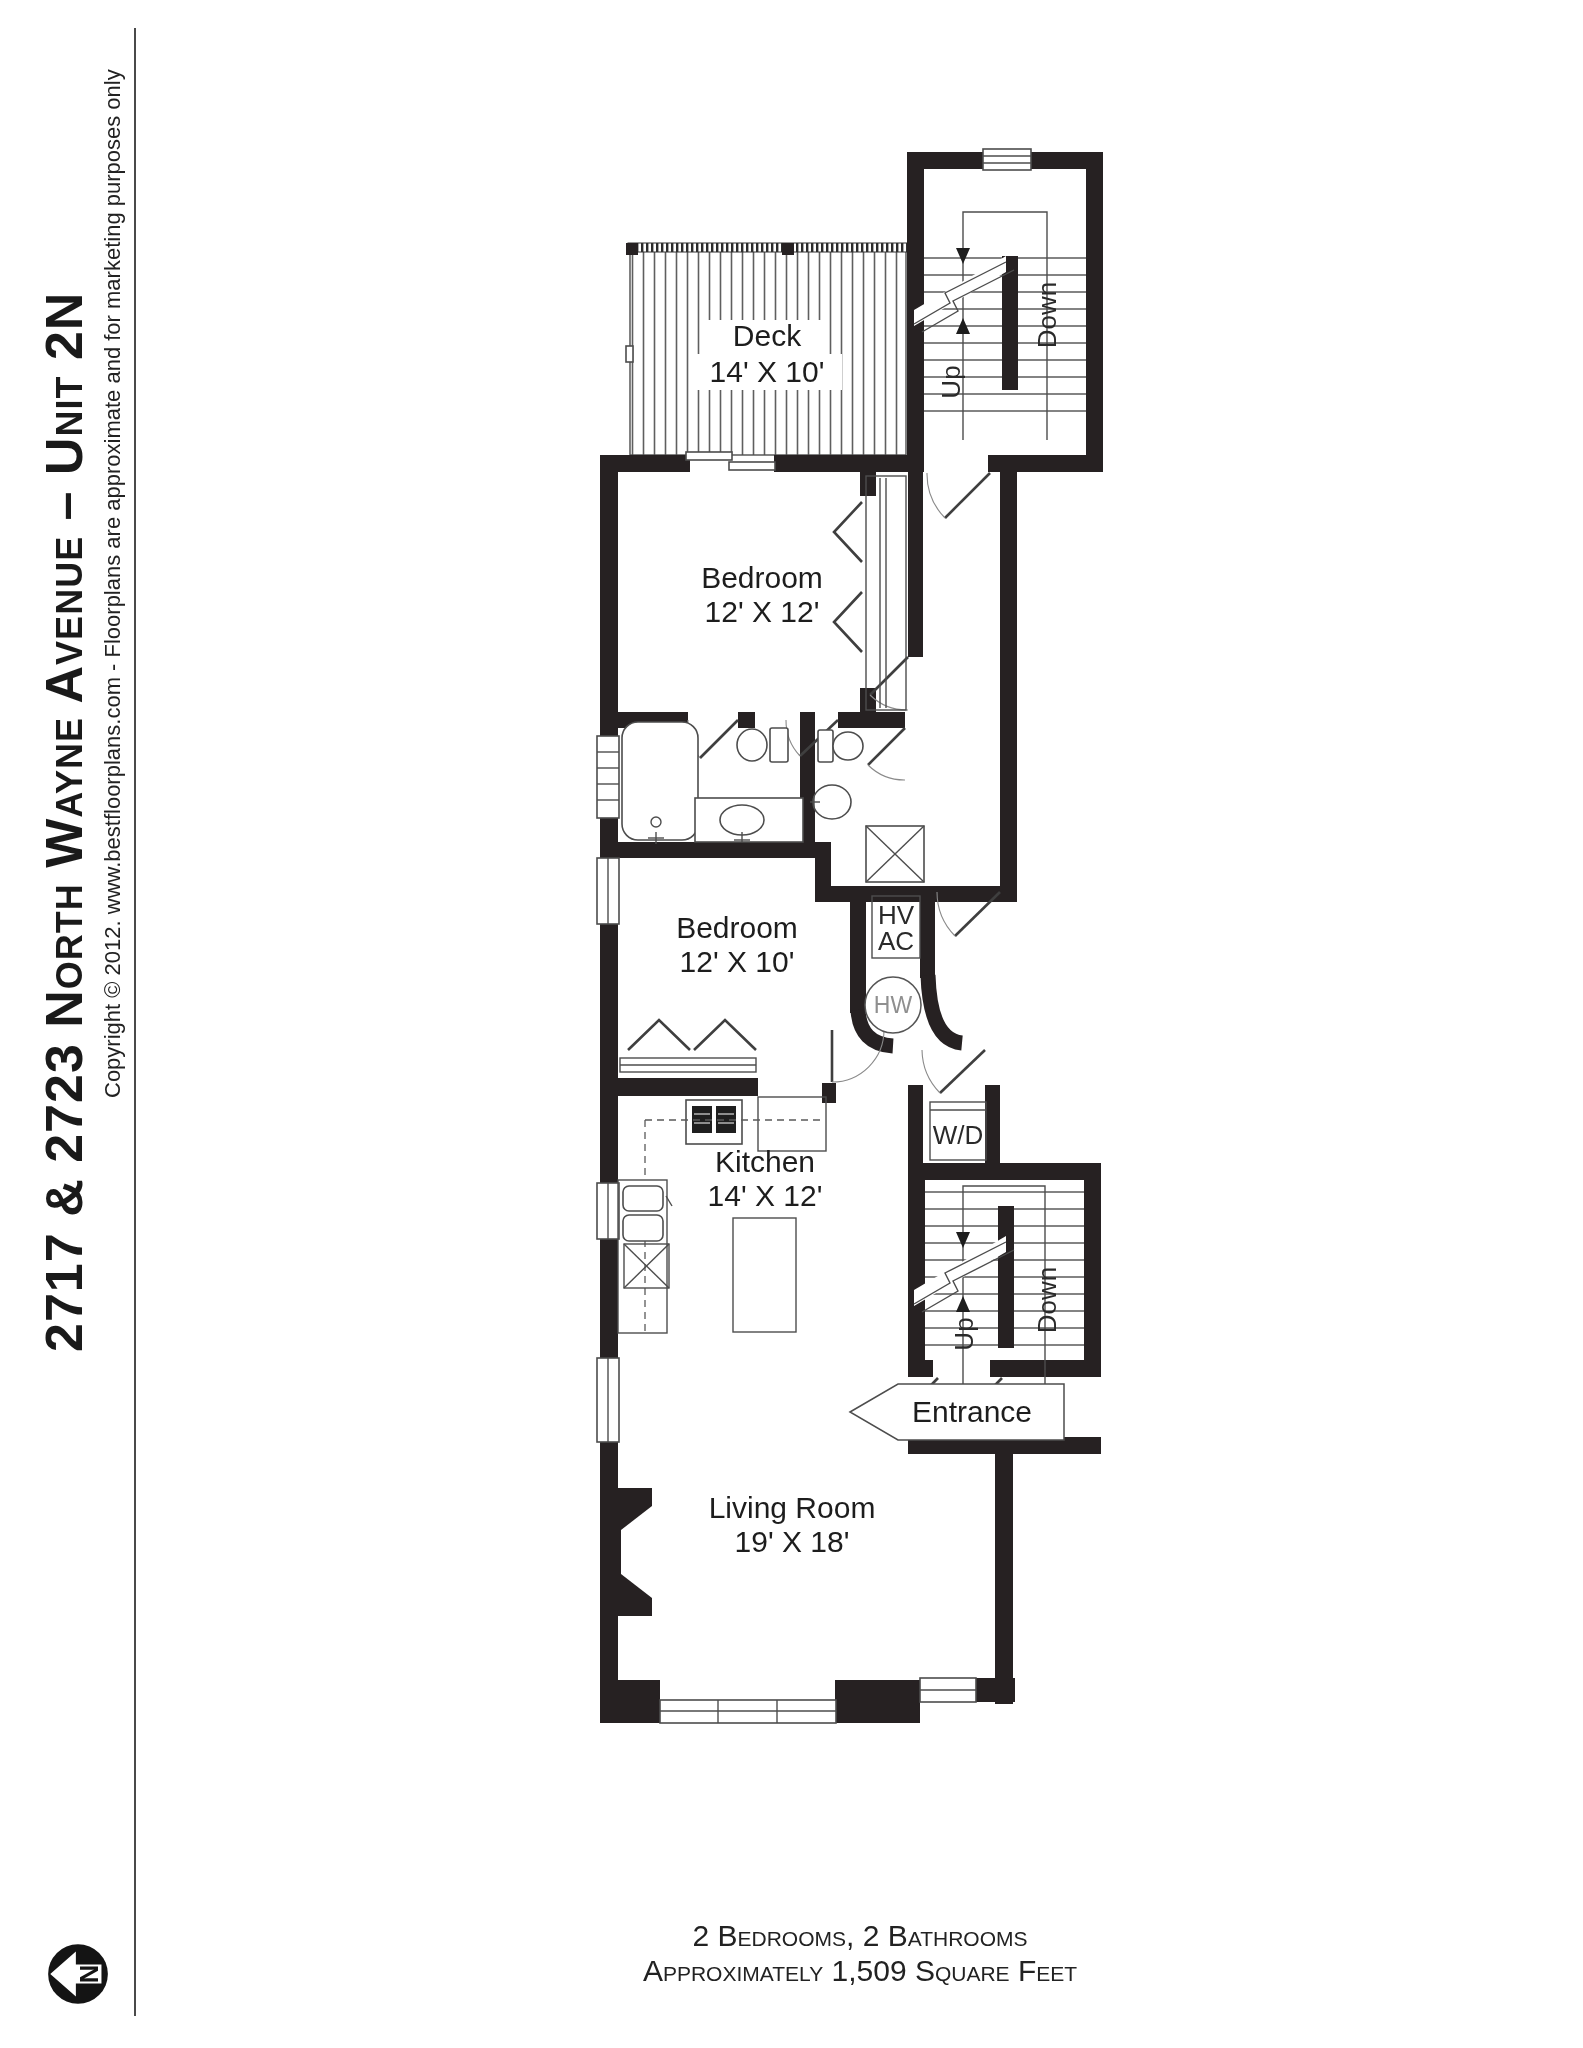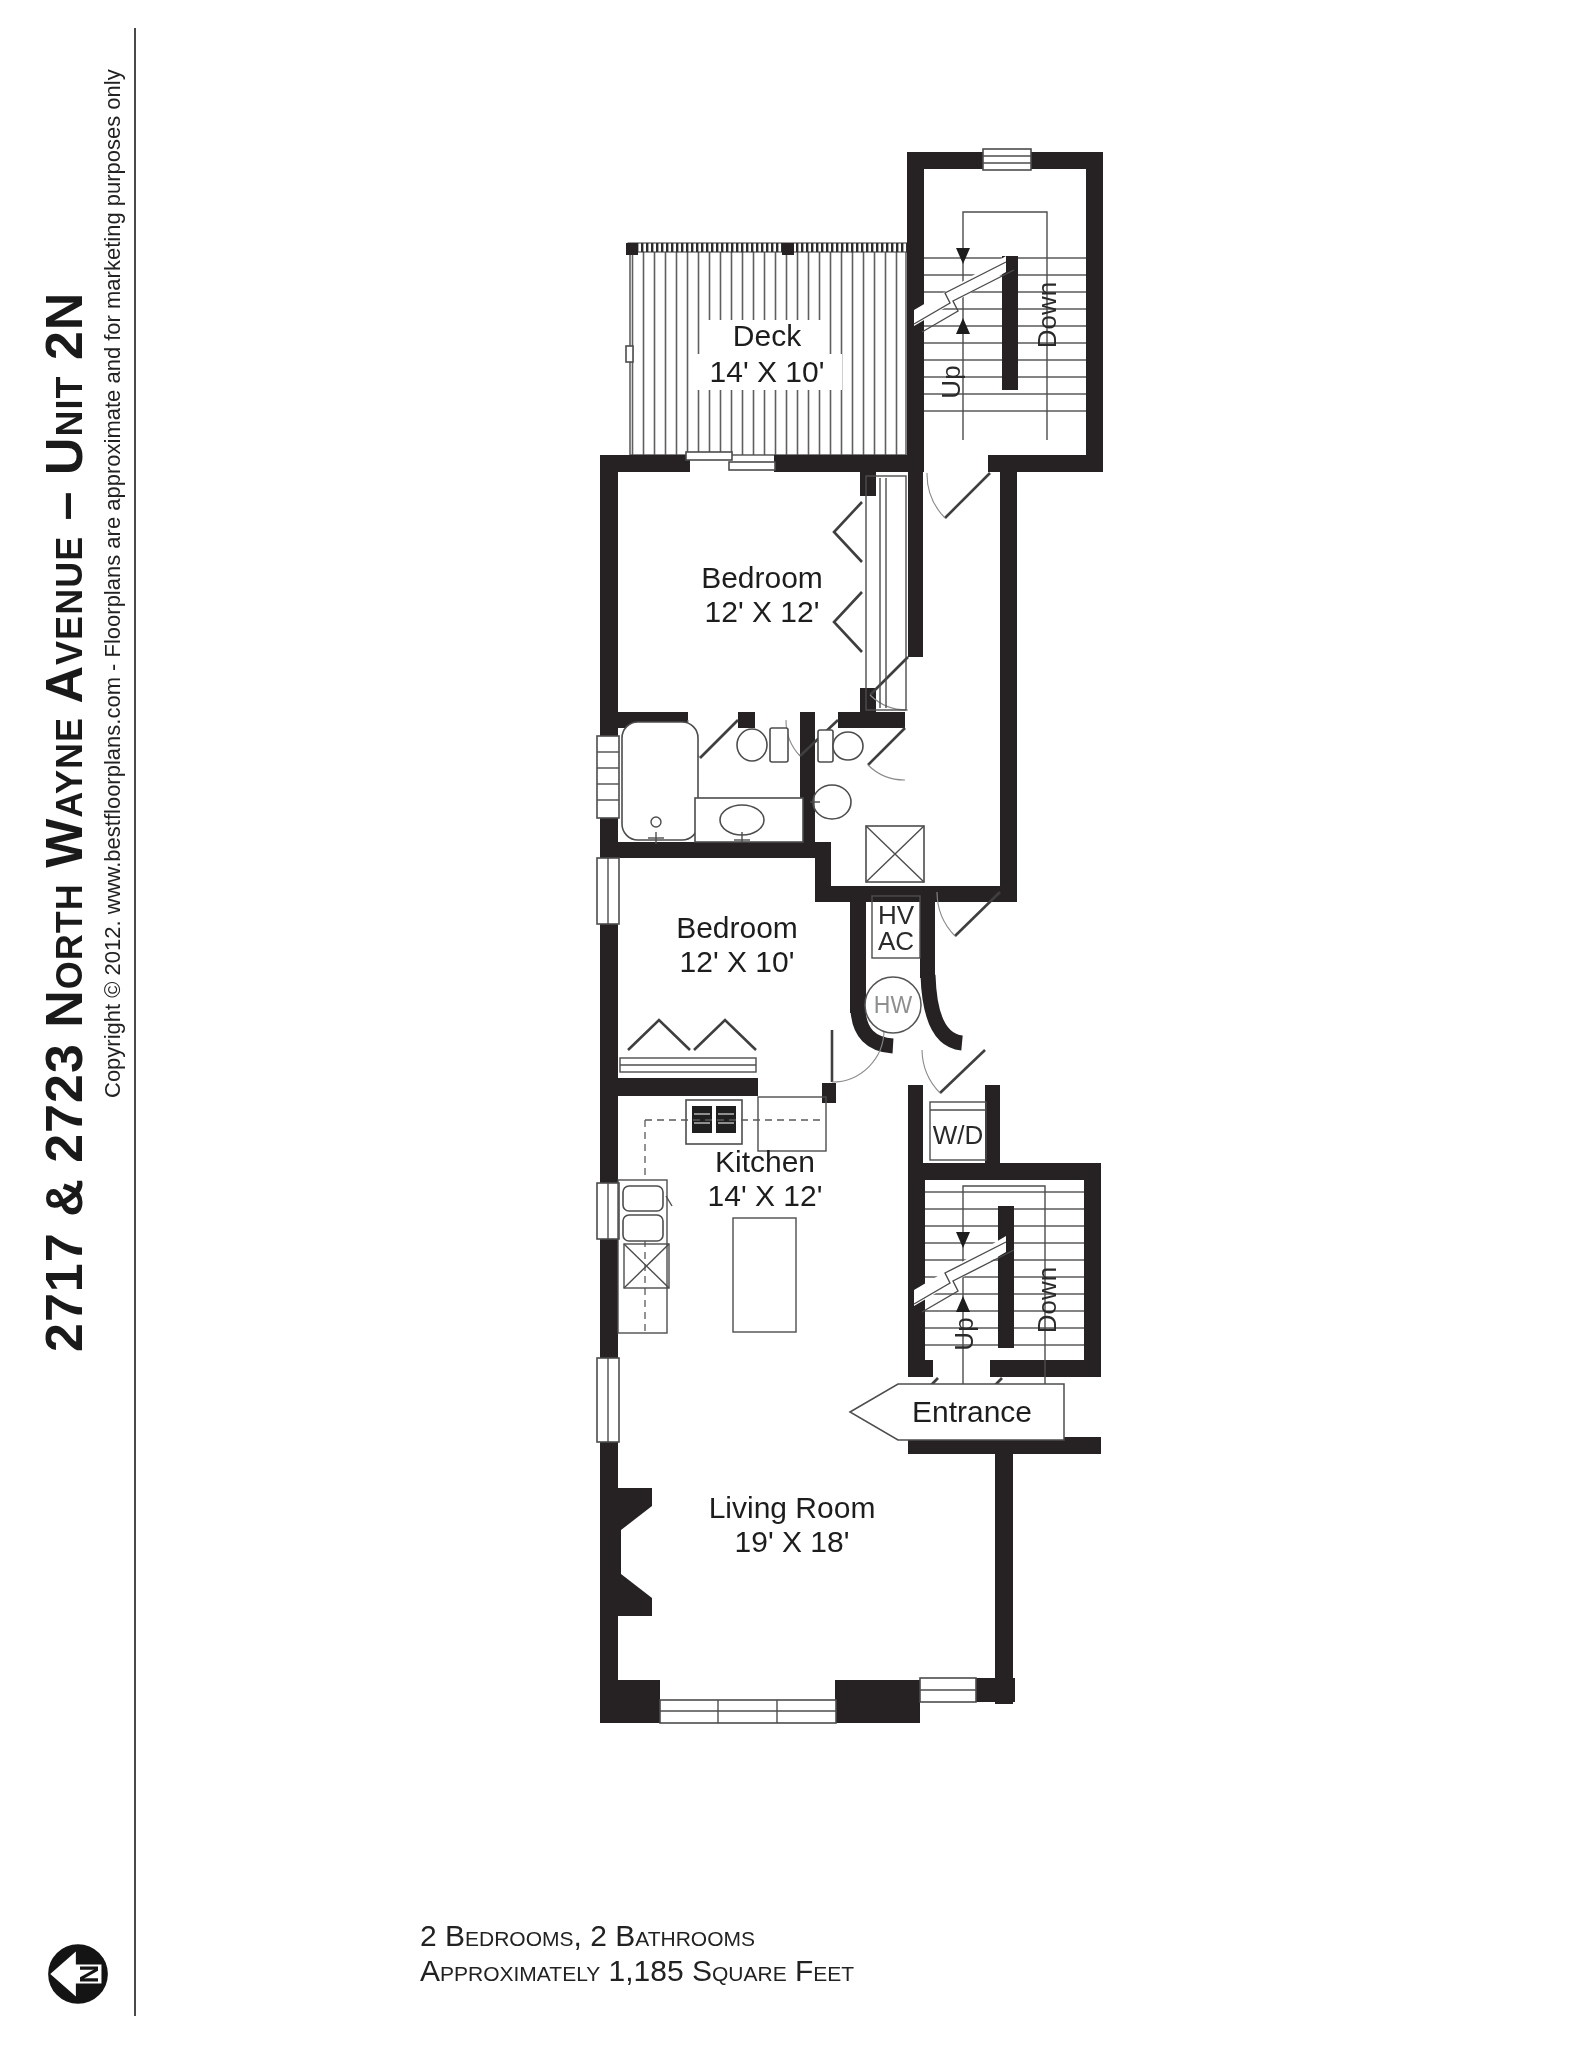--- a/index.html
+++ b/index.html
@@ -5,21 +5,21 @@
   html,body{margin:0;padding:0;background:#fff;}
   #canvas{position:relative;width:1583px;height:2048px;background:#ffffff;overflow:hidden;
           font-family:"Liberation Sans", sans-serif;color:#1d1d1d;}
   .vtext{position:absolute;transform:rotate(-90deg);transform-origin:0 0;white-space:nowrap;}
   #title{left:34px;top:1352px;width:1320px;font-size:52px;font-weight:bold;
          font-variant:small-caps;letter-spacing:1px;color:#1a1a1a;}
   #copyright{left:100px;top:1098px;width:1070px;font-size:22px;font-variant:normal;color:#222;}
   #divider{position:absolute;left:134px;top:28px;width:2px;height:1988px;background:#4a4a4a;}
   #compass{position:absolute;left:46px;top:1942px;width:64px;height:64px;}
   #plansvg{position:absolute;left:0;top:0;}
-  #footer{position:absolute;left:420px;top:1918px;width:880px;
+  #footer{position:absolute;left:420px;top:1918px;width:880px;text-align:center;
           font-variant:small-caps;font-size:30px;line-height:35px;color:#222;}
   .w{fill:#262122;}
   .thin{stroke:#4d4d4d;stroke-width:1.4;fill:none;}
   .fix{stroke:#4d4d4d;stroke-width:1.6;fill:#ffffff;}
   .leaf{stroke:#3f3f3f;stroke-width:2.6;fill:none;}
   .arc{stroke:#8a8a8a;stroke-width:1.1;fill:none;}
   .dash{stroke:#5a5a5a;stroke-width:1.3;fill:none;stroke-dasharray:7 5;}
   .tread{stroke:#5a5a5a;stroke-width:1.3;}
   .lbl{font-family:"Liberation Sans", sans-serif;font-size:30px;fill:#1d1d1d;text-anchor:middle;}
   .slbl{font-family:"Liberation Sans", sans-serif;font-size:26px;fill:#2a2a2a;text-anchor:middle;}
@@ -358,16 +358,16 @@
         <rect class="w" x="600" y="1488" width="52" height="128"></rect>
         <polygon points="652,1506 652,1598 621,1574 621,1530" fill="#ffffff"></polygon>
       </g>
       <text class="lbl" x="792" y="1518">Living Room</text>
       <text class="lbl" x="792" y="1552">19' X 18'</text>
     </g>
   </svg>
 
   <div id="footer">
     <div>2 Bedrooms, 2 Bathrooms</div>
-    <div>Approximately 1,185 Square Feet</div>
+    <div>Approximately 1,509 Square Feet</div>
   </div>
 
 </div>
 
 </body></html>

